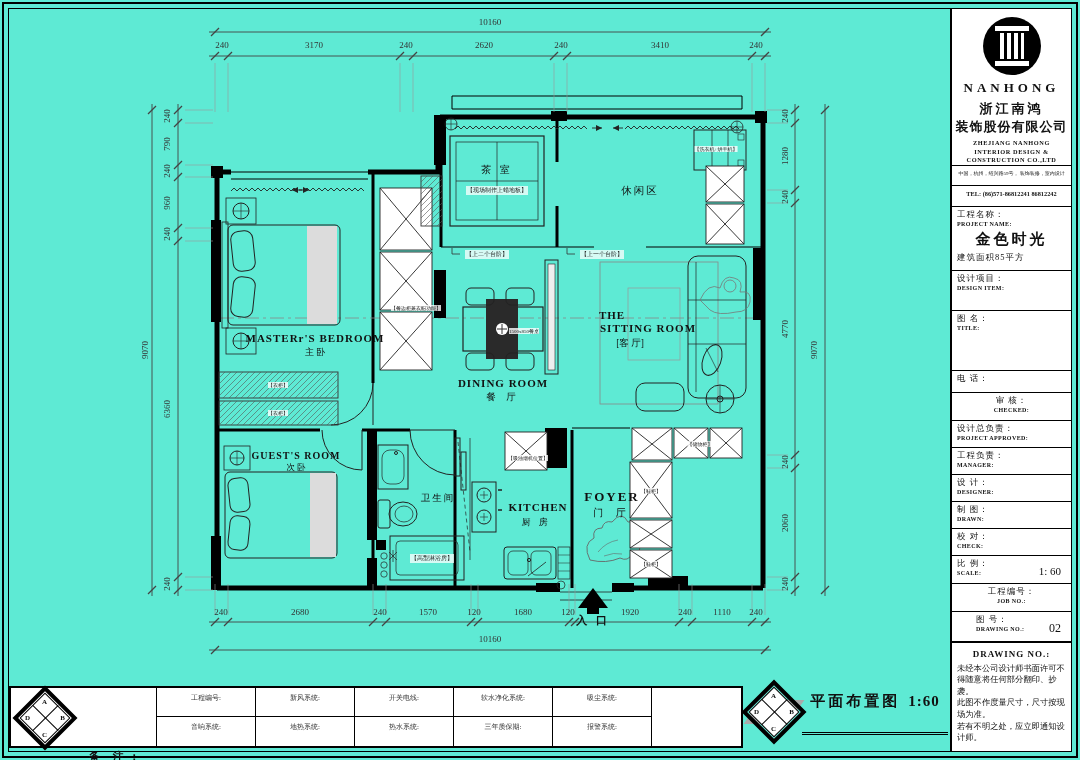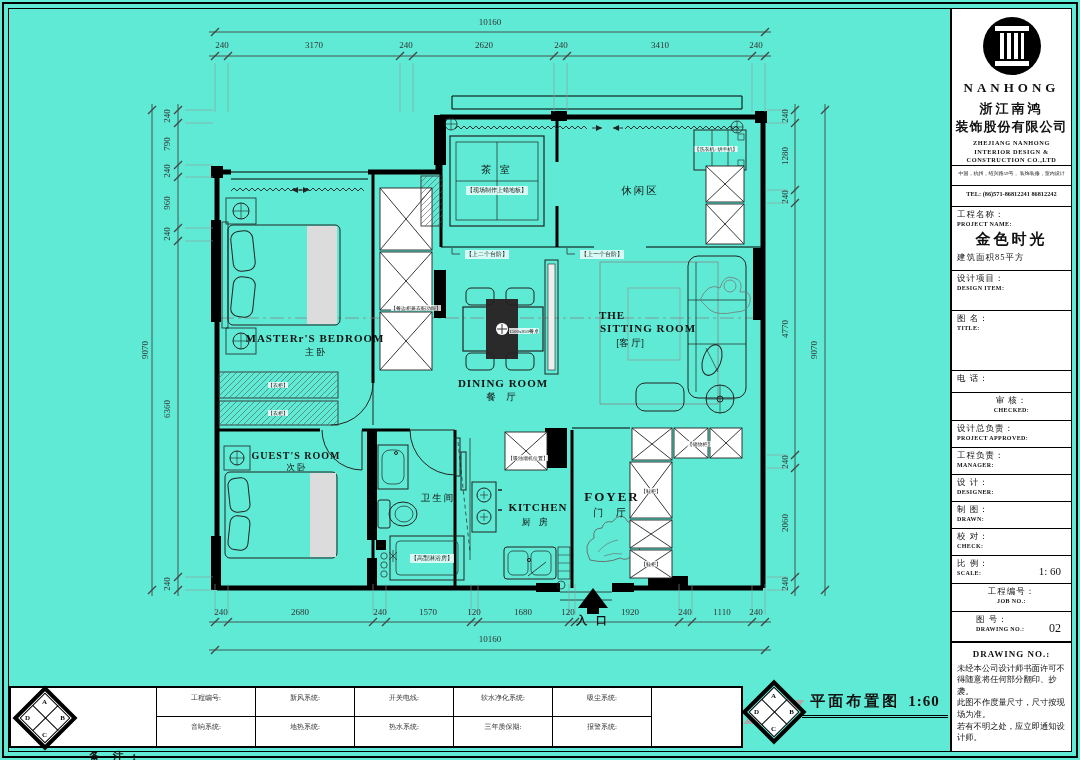--- a/index.html
+++ b/index.html
@@ -42,21 +42,21 @@
   .remark{position:absolute;left:78px;top:20px;font-size:11px;font-weight:bold;letter-spacing:5px;margin-top:41px;}
   .rtable{position:absolute;left:145px;top:0;bottom:0;width:495px;display:grid;grid-template-rows:1fr 1fr;grid-template-columns:repeat(5,1fr);border-left:1px solid #000;}
   .rcell{border-right:1px solid #000;border-bottom:1px solid #000;font-size:7px;color:#333;display:flex;align-items:flex-start;justify-content:center;padding-top:5px;}
   .rcell.last{border-bottom:none;}
   .compass{position:absolute;width:44px;height:44px;}
   .cdia{position:absolute;inset:4px;border:1.5px solid #000;transform:rotate(45deg);background:#fff;}
   .cdia:before{content:"";position:absolute;inset:-6px;border:4px solid #000;z-index:-1;}
   .cx1,.cx2{position:absolute;left:50%;top:4px;bottom:4px;width:1px;background:#000;}
   .cx1{transform:rotate(45deg);} .cx2{transform:rotate(-45deg);}
   .cl{position:absolute;font-size:7px;font-weight:bold;}
-  .dt-wrap{position:absolute;left:802px;top:692px;width:146px;border-bottom:3px double #000;padding-bottom:4px;text-align:center;}
+  .dt-wrap{position:absolute;left:802px;top:692px;width:146px;border-bottom:3px double #000;padding-bottom:21px;text-align:center;}
   .dt{font-size:15px;font-weight:bold;letter-spacing:3px;}
   .ds{font-size:15px;font-weight:bold;margin-left:8px;letter-spacing:1px;}
   .shadow{position:absolute;left:752px;top:700px;width:44px;height:24px;background:#aaa;transform:skewX(-35deg);}
 </style>
 </head>
 <body>
 
 <div id="sheet">
   <div class="b1"></div>
   <div class="b2"></div>

